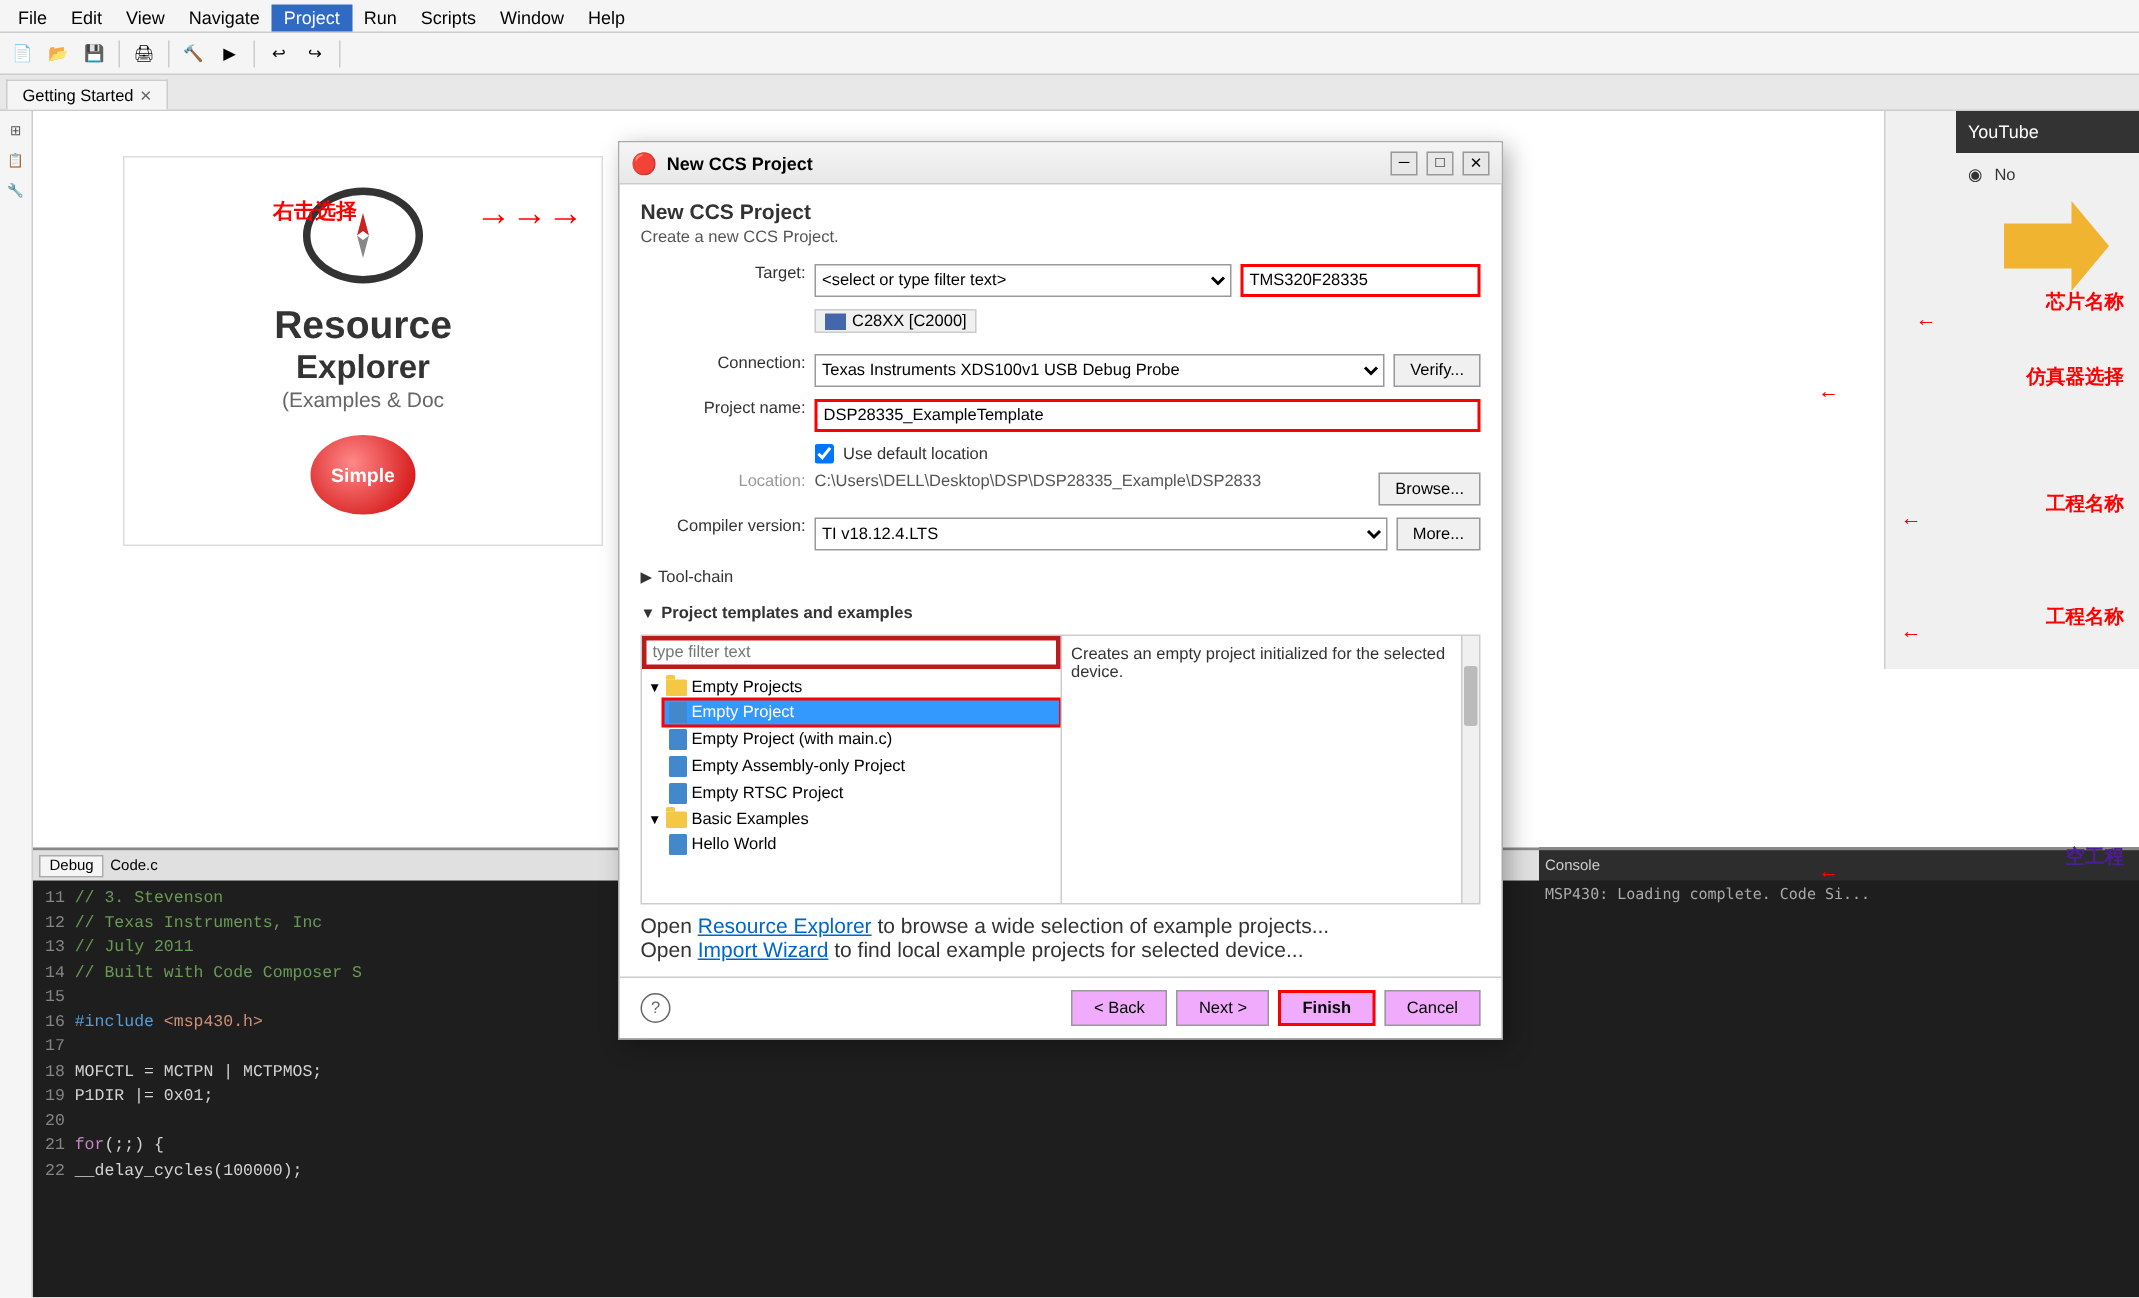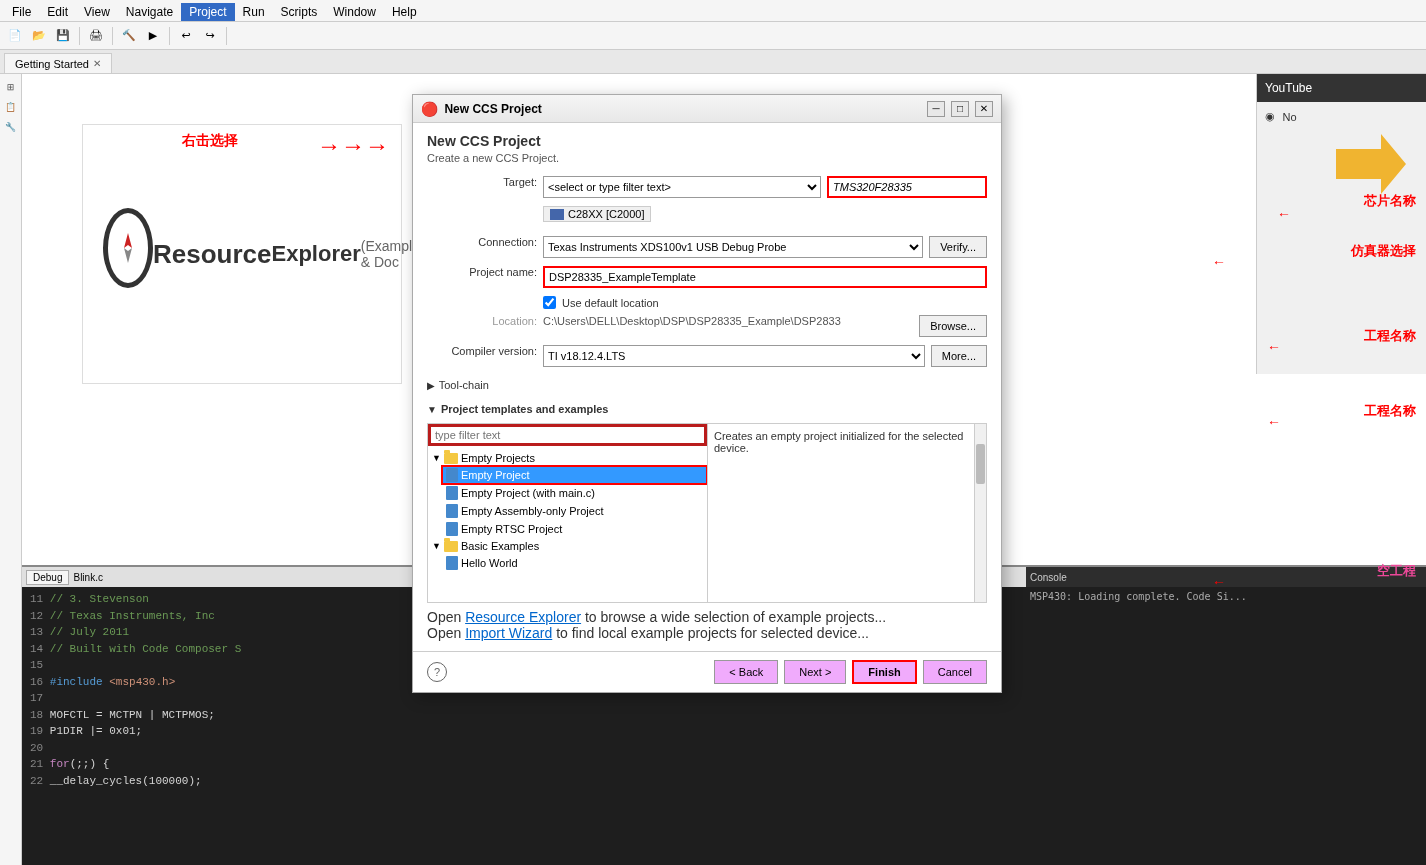--- a/index.html
+++ b/index.html
@@ -123,39 +123,39 @@
   <div class="left-sidebar">
     <div class="sidebar-icon">⊞</div>
     <div class="sidebar-icon">📋</div>
     <div class="sidebar-icon">🔧</div>
   </div>
 
   <div class="content-area">
 
     <div style="position:absolute;left:0;top:0;right:0;bottom:0;background:white;">
 
-      <div style="position:absolute;left:60px;top:30px;width:320px;height:260px;background:white;border:1px solid #ddd;padding:20px;display:flex;flex-direction:row;align-items:center;margin-top:20px;">
+      <div style="position:absolute;left:60px;top:30px;width:320px;height:260px;background:white;border:1px solid #ddd;padding:20px;display:flex;flex-direction:column;align-items:center;">
         <div style="width:80px;height:80px;border-radius:50%;border:5px solid #333;display:flex;align-items:center;justify-content:center;margin-bottom:12px;">
           <svg width="40" height="40" viewBox="0 0 40 40">
             <polygon points="20,5 24,20 20,17 16,20" fill="#cc2222"></polygon>
             <polygon points="20,35 16,20 20,23 24,20" fill="#888"></polygon>
           </svg>
         </div>
         <div style="font-size:26px;font-weight:bold;color:#333;">Resource</div>
         <div style="font-size:22px;font-weight:bold;color:#333;">Explorer</div>
         <div style="font-size:14px;color:#666;">(Examples &amp; Doc</div>
         <div style="width:70px;height:70px;border-radius:50%;background:radial-gradient(circle at 40% 35%, #ff8888, #cc0000);display:flex;align-items:center;justify-content:center;color:white;font-size:13px;font-weight:bold;margin-top:16px;cursor:pointer;">Simple</div>
       </div>
 
       <div style="position:absolute;bottom:0;left:0;right:0;height:300px;">
 
         <div style="position:absolute;left:0;top:0;right:400px;height:300px;background:#f5f5f5;border-top:2px solid #888;">
           <div style="background:#e0e0e0;height:20px;display:flex;align-items:center;padding:0 4px;font-size:10px;gap:4px;">
             <span style="background:#f5f5f5;border:1px solid #aaa;padding:1px 6px;cursor:pointer;">Debug</span>
-            <span style="cursor:pointer;">Blink.c</span>
+            <span style="cursor:pointer;">Code.c</span>
           </div>
           <div class="code-editor" style="height:calc(100% - 20px);overflow:hidden;">
             <div><span style="color:#858585">11</span> <span style="color:#6a9955">// 3. Stevenson</span></div>
             <div><span style="color:#858585">12</span> <span style="color:#6a9955">// Texas Instruments, Inc</span></div>
             <div><span style="color:#858585">13</span> <span style="color:#6a9955">// July 2011</span></div>
             <div><span style="color:#858585">14</span> <span style="color:#6a9955">// Built with Code Composer S</span></div>
             <div><span style="color:#858585">15</span></div>
             <div><span style="color:#858585">16</span> <span style="color:#569cd6">#include</span> <span style="color:#ce9178">&lt;msp430.h&gt;</span></div>
             <div><span style="color:#858585">17</span></div>
             <div><span style="color:#858585">18</span> MOFCTL = MCTPN | MCTPMOS;</div>
@@ -169,21 +169,21 @@
         <div style="position:absolute;right:0;top:0;width:400px;height:300px;background:#1e1e1e;border-top:2px solid #888;">
           <div style="background:#2d2d2d;height:20px;display:flex;align-items:center;padding:0 4px;font-size:10px;color:#ccc;">
             <span>Console</span>
           </div>
           <div style="color:#aaa;font-size:10px;font-family:monospace;padding:4px;">
             MSP430: Loading complete. Code Si...
           </div>
         </div>
       </div>
 
-      <div style="position:absolute;right:0;top:0;width:170px;height:300px;background:#f0f0f0;border-left:1px solid #ccc;">
+      <div style="position:absolute;right:0;top:0;width:170px;height:372px;background:#f0f0f0;border-left:1px solid #ccc;padding-left:47px;">
         <div style="background:#333;height:28px;display:flex;align-items:center;padding:0 8px;gap:6px;">
           <span style="color:white;font-size:12px;">YouTube</span>
         </div>
         <div style="padding:8px;color:#333;font-size:11px;">
           <div style="display:flex;align-items:center;gap:8px;margin-bottom:8px;">
             <span>◉</span>
             <span>No</span>
           </div>
         </div>
 
@@ -216,21 +216,21 @@
 
       <div class="dialog-body">
         <div class="dialog-main-title">New CCS Project</div>
         <div class="dialog-subtitle">Create a new CCS Project.</div>
 
         <div class="form-row">
           <span class="form-label">Target:</span>
           <select class="form-select">
             <option>&lt;select or type filter text&gt;</option>
           </select>
-          <input type="text" class="form-control highlighted-input" style="width: 160px; flex: 0 0 auto; font-style: italic;" value="TMS320F28335">
+          <input type="text" class="form-control highlighted-input" style="width: 160px; flex: 0 0 auto;" value="TMS320F28335">
         </div>
 
         <div style="padding-left:116px;margin-bottom:6px;">
           <span class="chip-label">
             <span style="width:14px;height:11px;background:#4466aa;display:inline-block;"></span>
             <span>C28XX [C2000]</span>
           </span>
         </div>
 
         <div class="form-row">
@@ -358,16 +358,16 @@
 
     <div style="position:absolute;top:168px;right:10px;color:red;font-size:13px;font-weight:bold;z-index:200;pointer-events:none;font-family:'SimHei',Arial,sans-serif;">仿真器选择</div>
     <div style="position:absolute;top:178px;right:200px;color:red;font-size:14px;z-index:200;pointer-events:none;">←</div>
 
     <div style="position:absolute;top:253px;right:10px;color:red;font-size:13px;font-weight:bold;z-index:200;pointer-events:none;font-family:'SimHei',Arial,sans-serif;">工程名称</div>
     <div style="position:absolute;top:263px;right:145px;color:red;font-size:14px;z-index:200;pointer-events:none;">←</div>
 
     <div style="position:absolute;top:328px;right:10px;color:red;font-size:13px;font-weight:bold;z-index:200;pointer-events:none;font-family:'SimHei',Arial,sans-serif;">工程名称</div>
     <div style="position:absolute;top:338px;right:145px;color:red;font-size:14px;z-index:200;pointer-events:none;">←</div>
 
-    <div style="position:absolute;top:488px;right:10px;color:#ec4899;font-size:13px;font-weight:bold;z-index:200;pointer-events:none;font-family:'SimHei',Arial,sans-serif;">空工程</div>
+    <div style="position:absolute;top:488px;right:10px;color:#4c1d95;font-size:13px;font-weight:bold;z-index:200;pointer-events:none;font-family:'SimHei',Arial,sans-serif;">空工程</div>
     <div style="position:absolute;top:498px;right:200px;color:red;font-size:14px;z-index:200;pointer-events:none;">←</div>
   </div>
 </div>
 
 </body></html>

